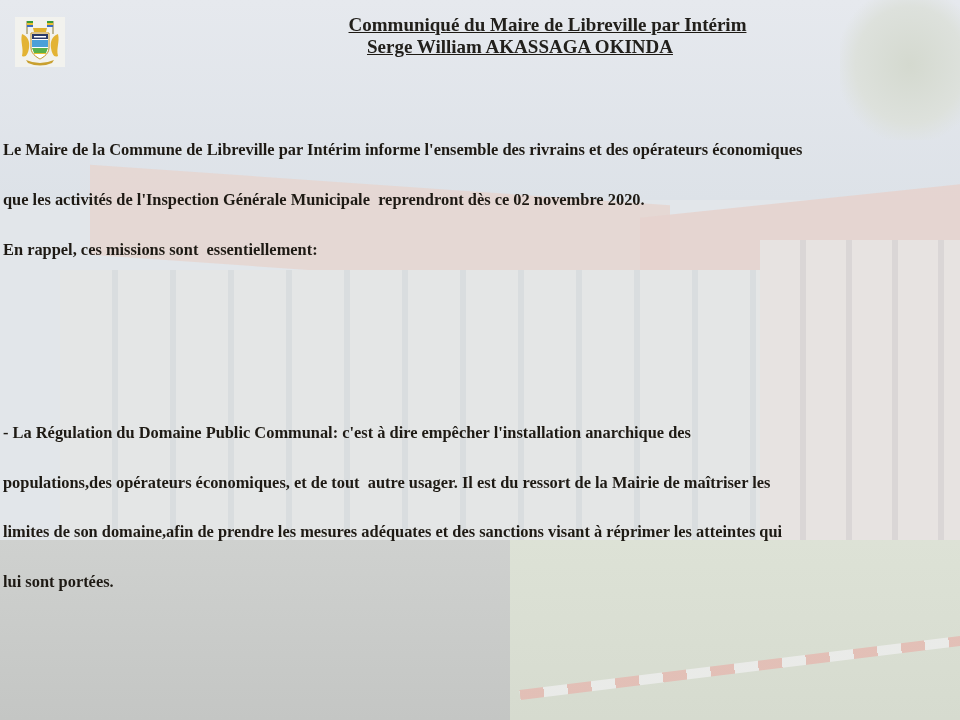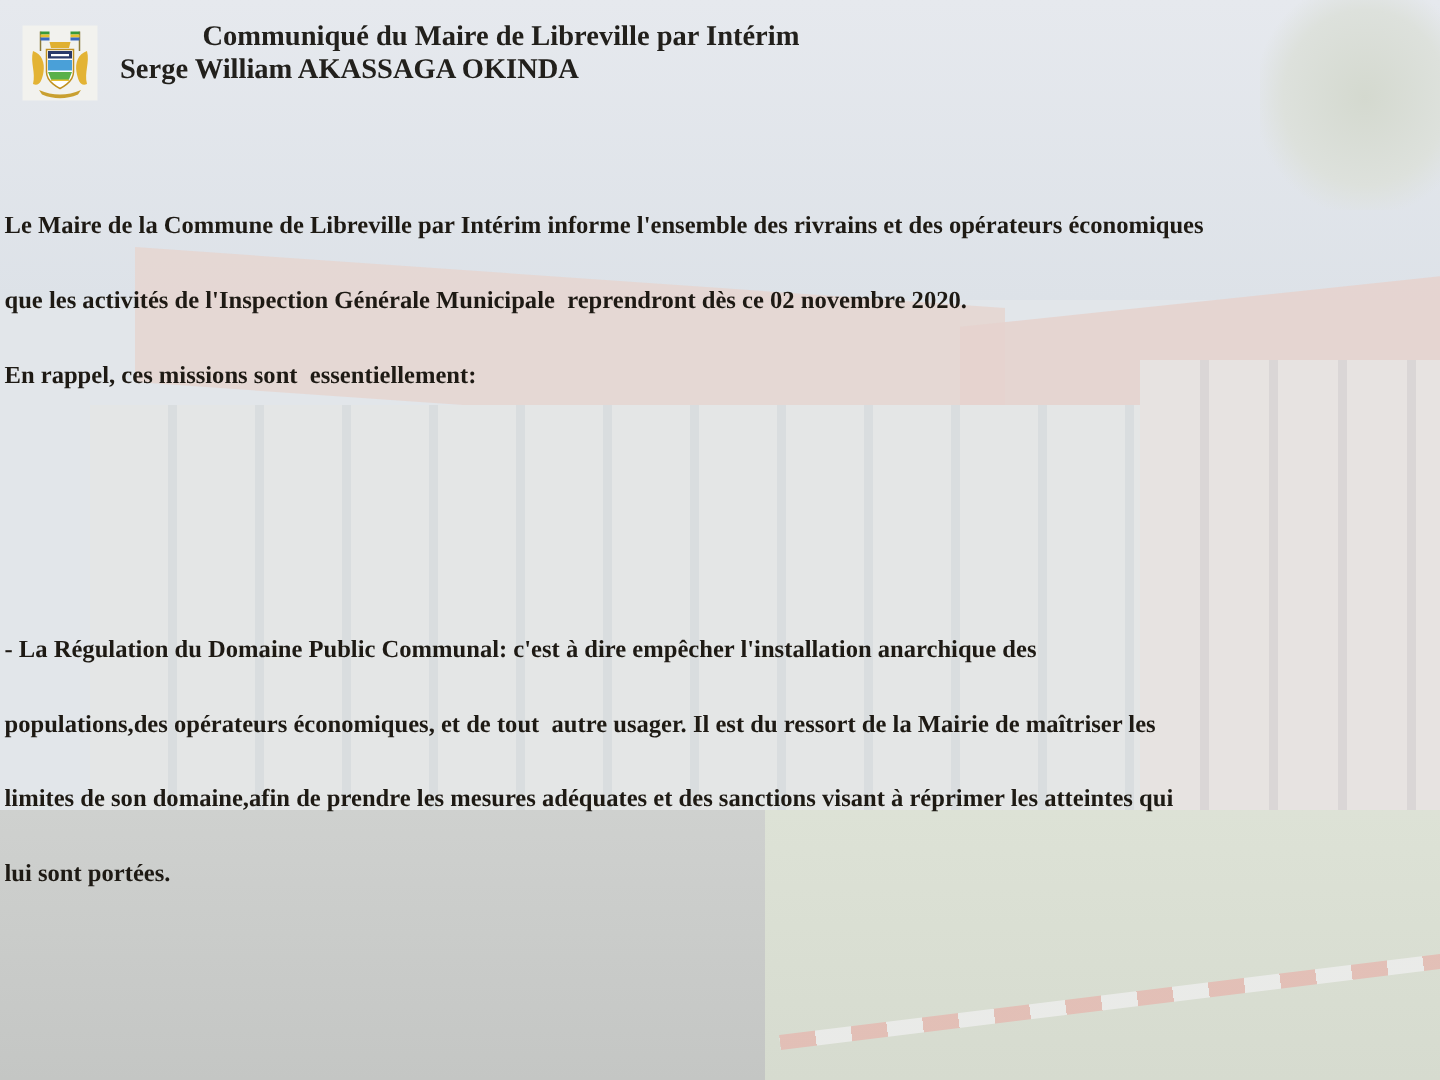--- a/index.html
+++ b/index.html
@@ -30,21 +30,21 @@
   .bg .curb { position: absolute; left: 520px; top: 690px; width: 460px; height: 10px;
     background: repeating-linear-gradient(90deg, #e5b8b0 0 24px, #eee 24px 48px);
     transform: rotate(-7deg); transform-origin: left center; opacity: .8; }
 
   .page { position: absolute; inset: 0; z-index: 1; }
 
   .logo { position: absolute; left: 15px; top: 17px; width: 50px; height: 50px;
     background: #f2f2ee; display: flex; align-items: center; justify-content: center; }
   .logo svg { display: block; }
 
-  .title-block { position: absolute; left: 0; top: 14px; width: 960px; text-align: left; }
+  .title-block { position: absolute; left: 0; top: 14px; width: 960px; text-align: center; text-decoration: underline; }
   .title-line { font-weight: bold; font-size: 19px; line-height: 22px; color: #22201c; }
   .title-line.l1 { padding-left: 135px; }
   .title-line.l2 { padding-left: 80px; }
 
   .body-text { position: absolute; left: 3px; top: 76px; width: 960px;
     font-weight: bold; font-size: 16.4px; line-height: 16.6px; white-space: pre; }
   .para { margin: 0; }
   .gap { height: 17px; }
   .line { display: block; }
 </style>

